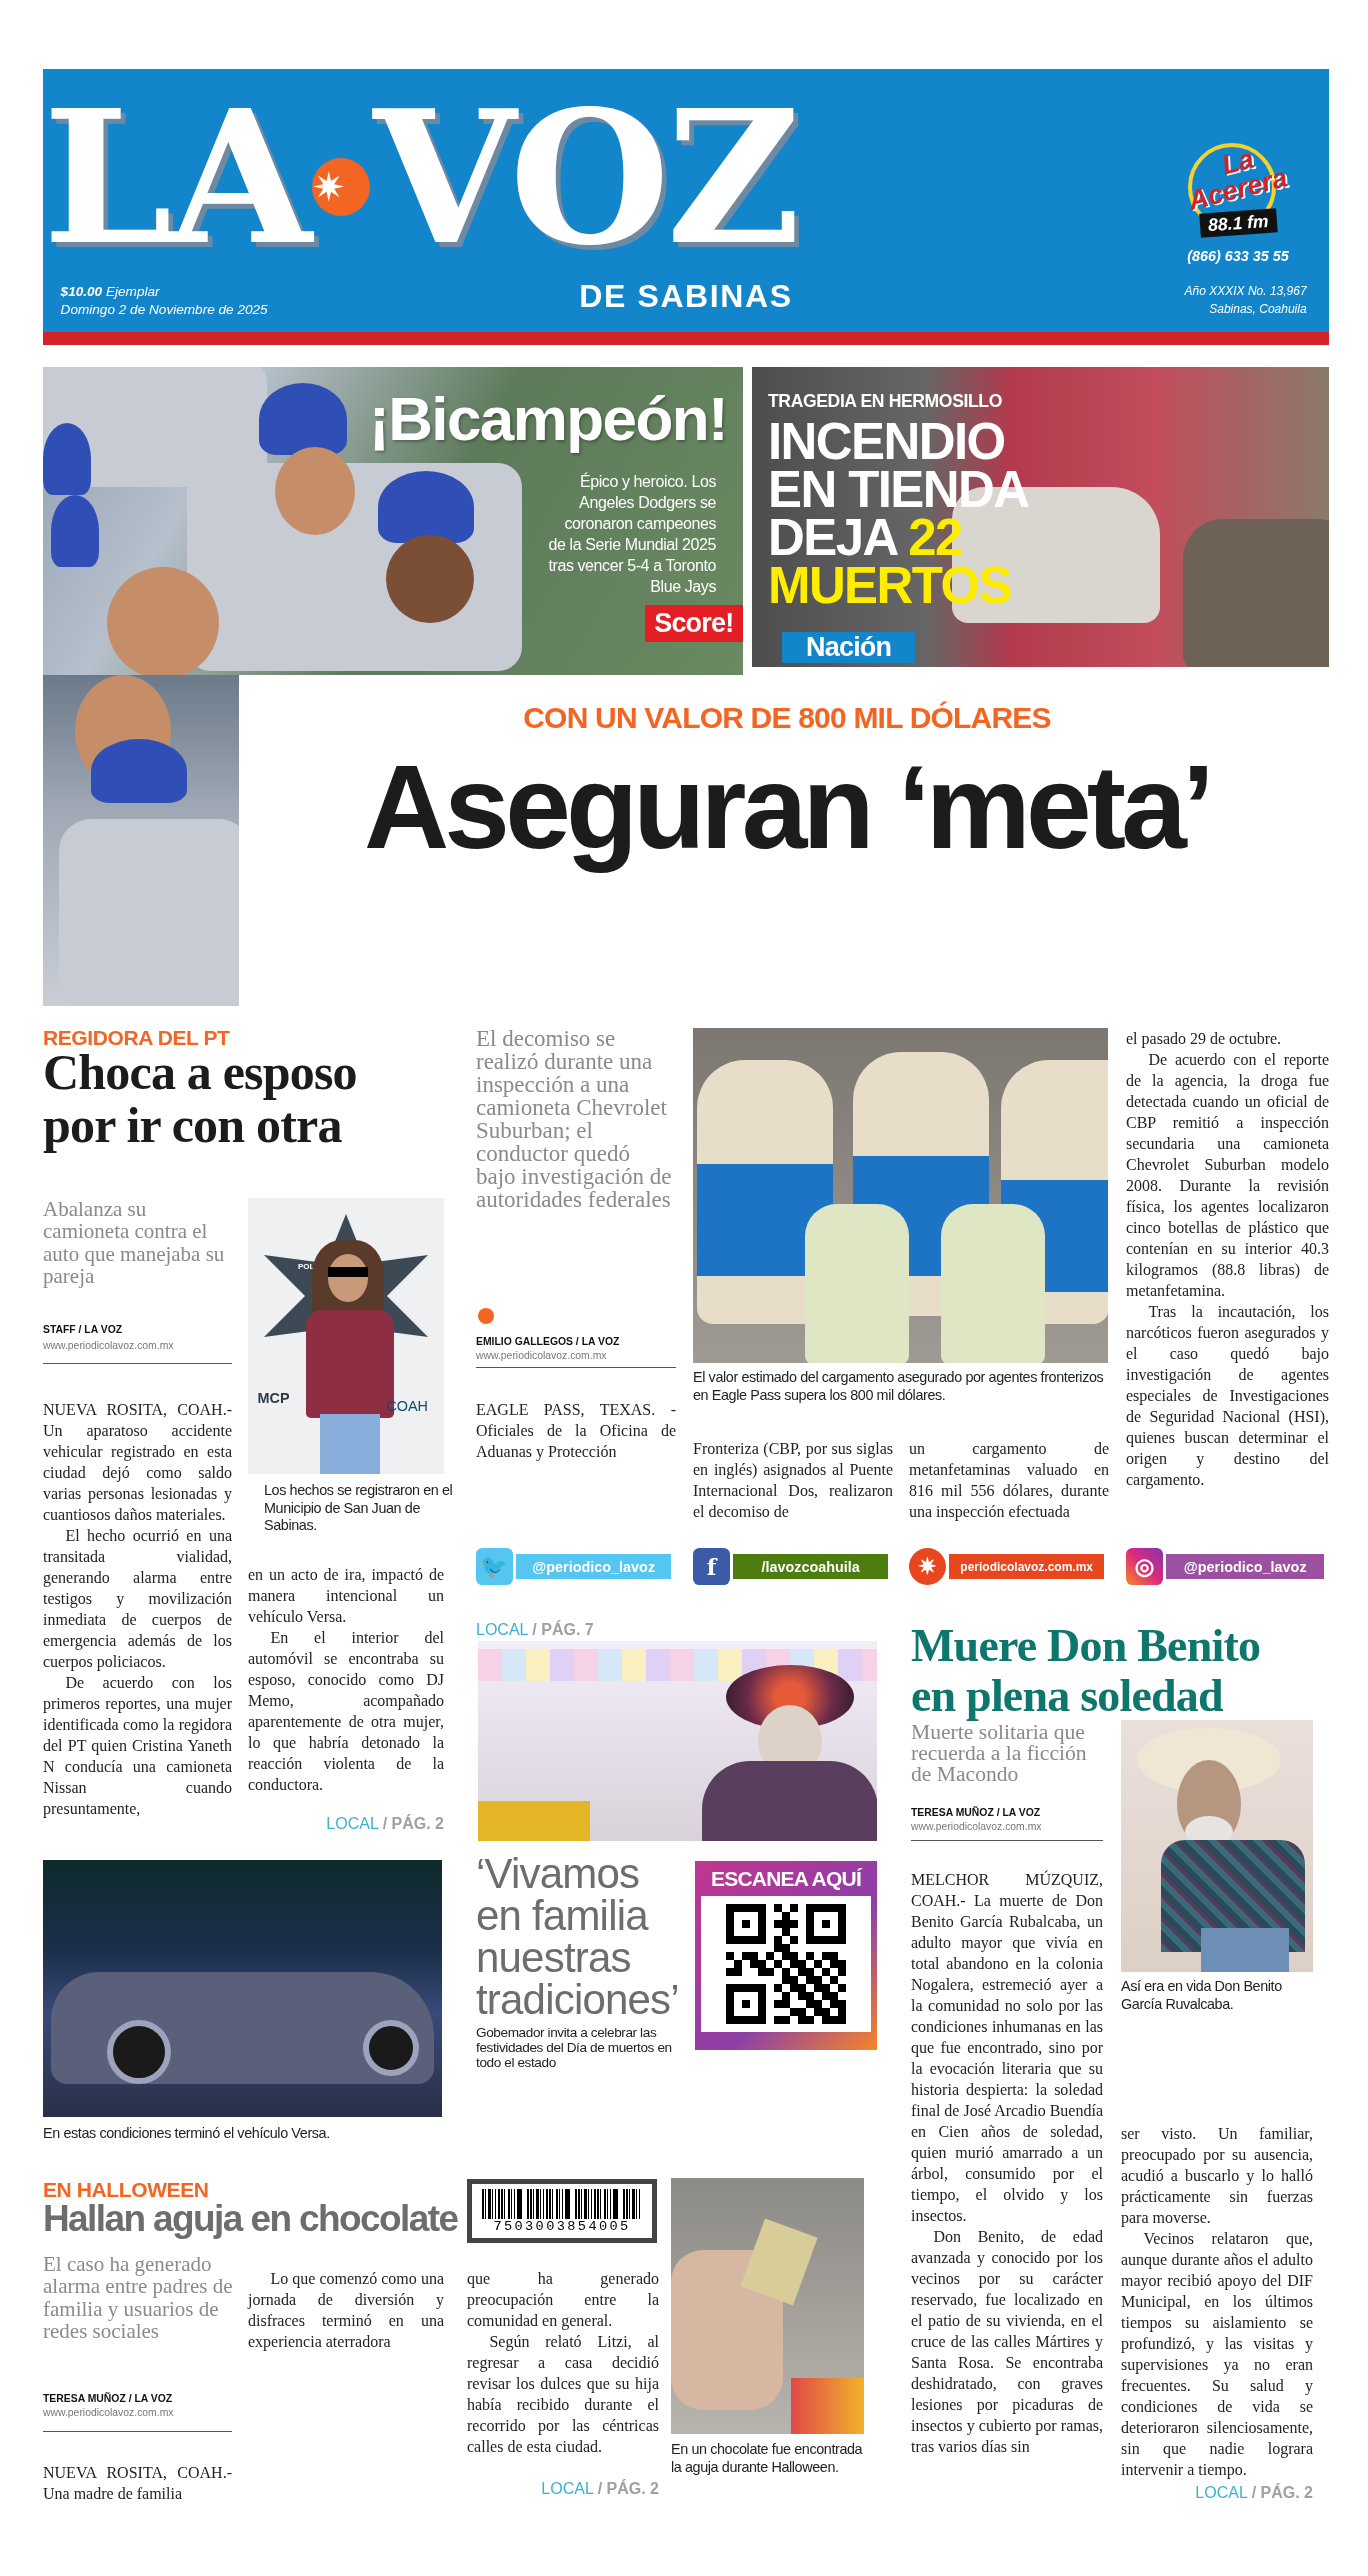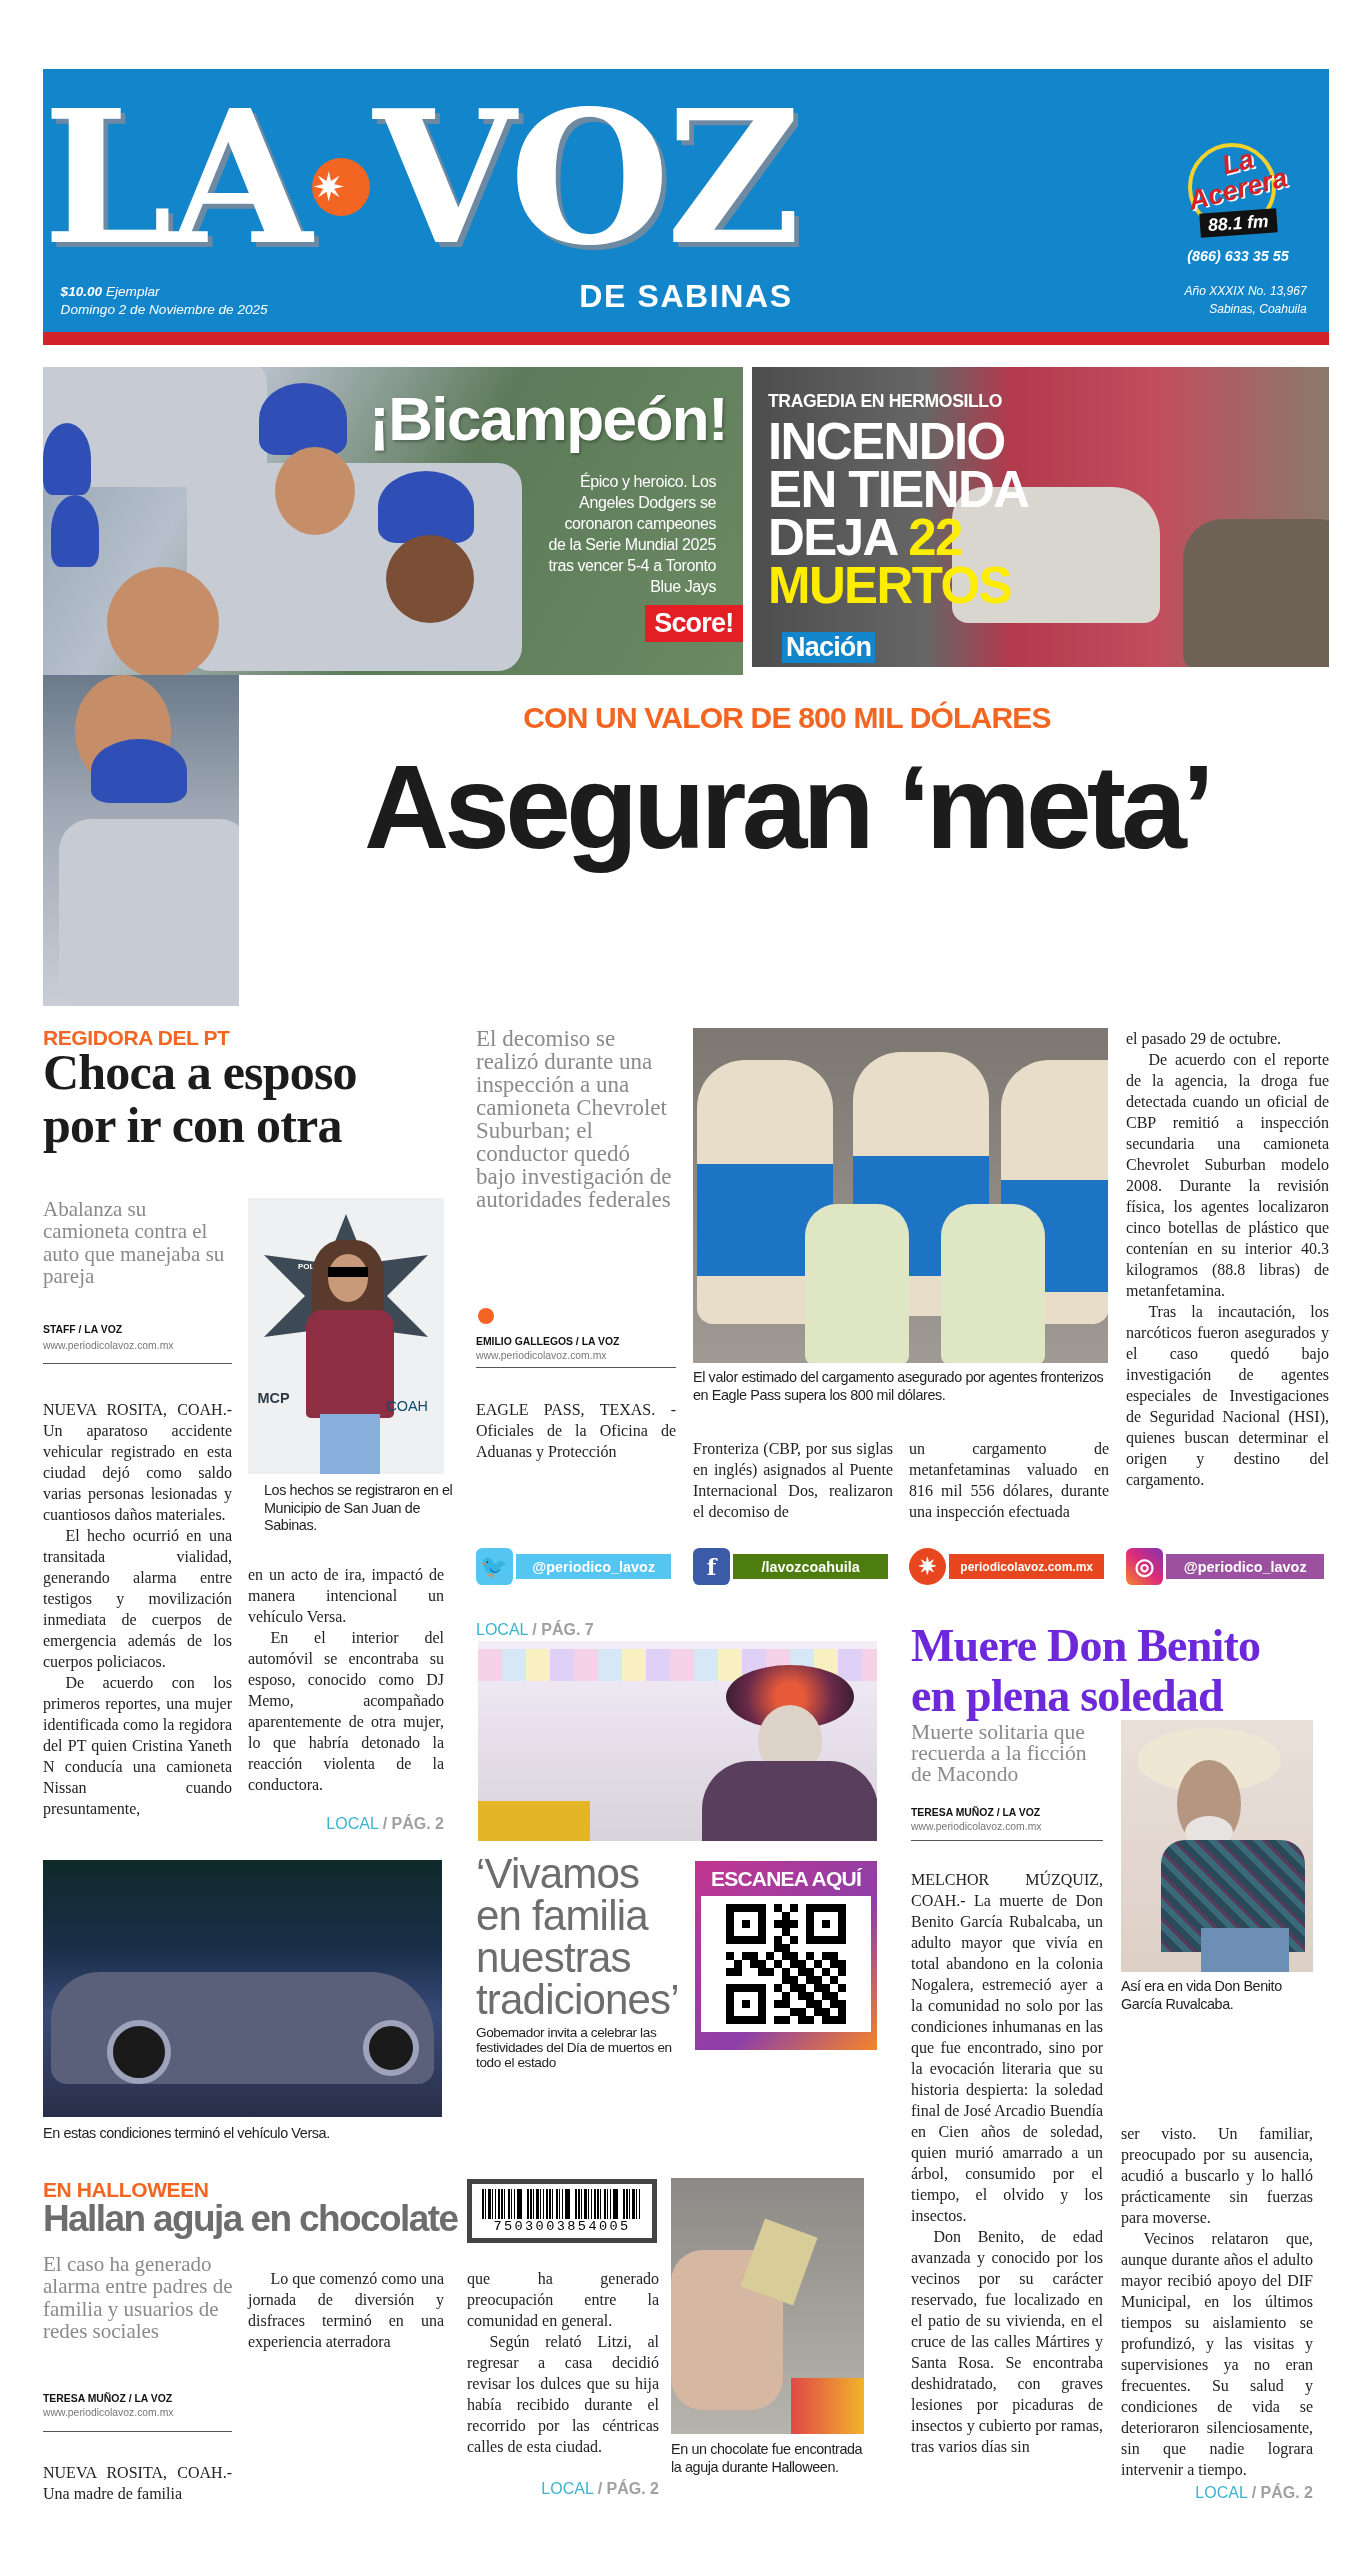--- a/index.html
+++ b/index.html
@@ -28,21 +28,21 @@
 #dodgers .jersey{position:absolute;background:#c7ccd4;border-radius:24px}
 #bicampeon{right:16px;top:16px;color:#fff;font-family:"Liberation Sans",sans-serif;font-weight:bold;font-size:62px;letter-spacing:-1.6px;text-shadow:1.6px 1.6px 3.2px rgba(0,0,0,.3)}
 #dodgers-deck{right:27px;top:104px;width:168px;color:#fff;font-family:"Liberation Sans",sans-serif;font-size:16px;line-height:21px;text-align:right;letter-spacing:-0.4px}
 #score{right:0;top:238px;background:#e31e24;color:#fff;font-family:"Liberation Sans",sans-serif;font-weight:bold;font-size:27px;padding:3.2px 9.6px;letter-spacing:-0.8px}
 #fire{left:752px;top:367px;width:577px;height:300px;background:linear-gradient(90deg,#4d4d4d 0%,#666 30%,#b23a4c 45%,#c24d5d 70%,#8a7a6a 100%);overflow:hidden}
 #fire .car{position:absolute;background:#d9d6d0;border-radius:32px 48px 16px 16px}
 #fire .car2{position:absolute;background:#6e6256;border-radius:40px 24px 16px 16px}
 #tragedia{left:16px;top:24px;color:#fff;font-family:"Liberation Sans",sans-serif;font-weight:bold;font-size:17.6px;letter-spacing:-0.4px}
 #incendio{left:16px;top:51px;color:#fff;font-family:"Liberation Sans",sans-serif;font-weight:bold;font-size:51px;line-height:48px;letter-spacing:-1.6px}
 #incendio .y{color:#ffed00}
-#nacion{left:30px;top:265px;background:#1386cb;color:#fff;font-family:"Liberation Sans",sans-serif;font-weight:bold;font-size:27px;padding:0 4px;letter-spacing:-0.8px}
+#nacion{left:30px;top:265px;background:#1386cb;color:#fff;font-family:"Liberation Sans",sans-serif;font-weight:bold;font-size:27px;padding:0 24px;letter-spacing:-0.8px}
 #dodgers-bottom{left:43px;top:675px;width:196px;height:331px;background:linear-gradient(180deg,#6b7a8a 0%,#9fa8b4 40%,#c9ced6 100%);overflow:hidden}
 
 #kicker-main{left:240px;top:701px;width:1094px;text-align:center;color:#f26522;font-family:"Liberation Sans",sans-serif;font-weight:bold;font-size:30px;letter-spacing:-0.8px}
 #headline-main{left:240px;top:743px;width:1094px;text-align:center;color:#1c1c1c;font-family:"Liberation Sans",sans-serif;font-weight:bold;font-size:118px;line-height:128px;letter-spacing:-4.8px}
 
 .kicker{color:#f26522;font-family:"Liberation Sans",sans-serif;font-weight:bold;font-size:21px;letter-spacing:-0.4px}
 .byline{font-family:"Liberation Sans",sans-serif;font-weight:bold;font-size:10.4px;color:#111}
 .url{font-family:"Liberation Sans",sans-serif;font-size:10.4px;color:#777}
 .rule{height:1.6px;background:#555}
 .body{font-family:"Liberation Serif",serif;font-size:16px;line-height:21px;text-align:justify;color:#222;hyphens:auto}
@@ -459,21 +459,21 @@
         <span></span>
         <span></span>
         <span class="w"></span>
         <span></span>
         <span></span>
         <span></span>
     </div>
   </div>
 </div>
 
-<div class="abs serif" style="left:911px;top:1621px;width:423px;font-weight:bold;font-size:46px;line-height:50px;color:#6d28d9;letter-spacing:-0.8px">
+<div class="abs serif" style="left:911px;top:1621px;width:423px;font-weight:bold;font-size:46px;line-height:50px;color:#0f766e;letter-spacing:-0.8px">
   <div>Muere Don Benito</div>
   <div>en plena soledad</div>
 </div>
 <div class="abs deck" style="left:911px;top:1722px;width:196px;font-size:21.6px;line-height:21px">Muerte solitaria que recuerda a la ficción de Macondo</div>
 <div class="abs byline" style="left:911px;top:1807px">TERESA MUÑOZ / LA VOZ</div>
 <div class="abs url" style="left:911px;top:1821px">www.periodicolavoz.com.mx</div>
 <div class="abs rule" style="left:911px;top:1840px;width:192px;height:0.8px"></div>
 <div class="abs photo" style="left:1121px;top:1720px;width:192px;height:252px;background:linear-gradient(180deg,#eae0da 0%,#dccfc6 100%)">
   <div class="abs" style="left:16px;top:8px;width:144px;height:64px;border-radius:50%;background:#efe6d4"></div>
   <div class="abs" style="left:56px;top:40px;width:64px;height:88px;border-radius:50%;background:#b59680"></div>

